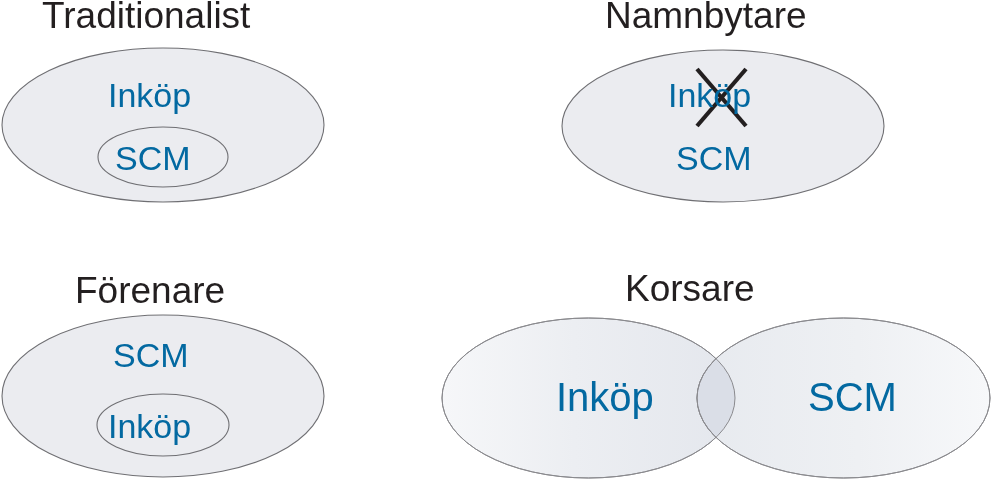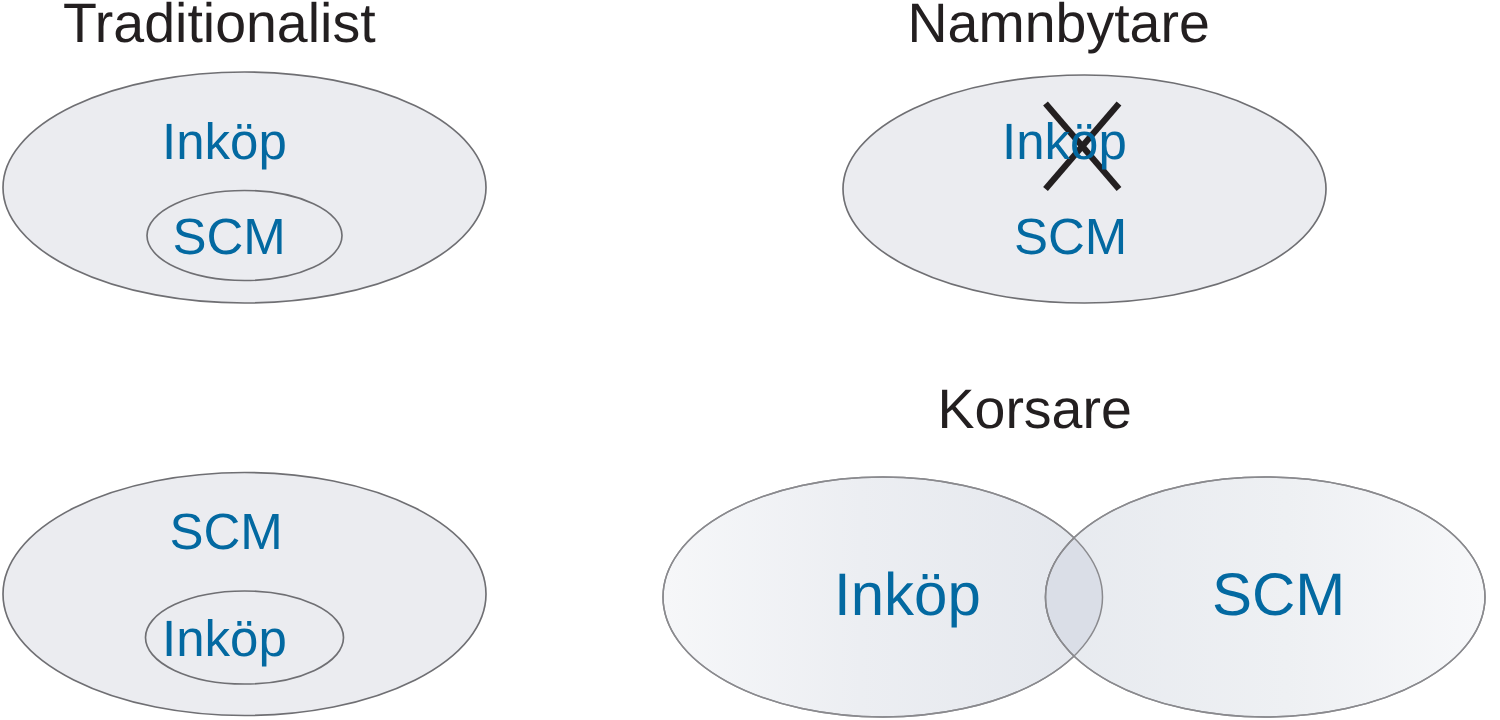--- a/index.html
+++ b/index.html
@@ -98,22 +98,23 @@
     <g>
       <line x1="697" y1="69" x2="746" y2="126" stroke="#231f20" stroke-width="4.2" stroke-linecap="butt"></line>
       <line x1="746" y1="69" x2="697" y2="126" stroke="#231f20" stroke-width="4.2" stroke-linecap="butt"></line>
     </g>
   </svg>
 
   <div class="quad-title" style="left:42px; top:-3px;">Traditionalist</div>
 
   <div class="quad-title" style="left:605px; top:-3px;">Namnbytare</div>
 
+  <div class="quad-title" style="left:75px; top:272px;">Förenare</div>
 
-  <div class="quad-title" style="left:625px; top:254px;">Korsare</div>
+  <div class="quad-title" style="left:625px; top:270px;">Korsare</div>
 
   <div class="blob-label lbl-34" style="left:108px; top:78px;">Inköp</div>
   <div class="blob-label lbl-34" style="left:115px; top:141px;">SCM</div>
 
   <div class="blob-label lbl-34" style="left:668px; top:78px;">Inköp</div>
   <div class="blob-label lbl-34" style="left:676px; top:141px;">SCM</div>
 
   <div class="blob-label lbl-34" style="left:113px; top:338px;">SCM</div>
   <div class="blob-label lbl-34" style="left:108px; top:409px;">Inköp</div>
 

